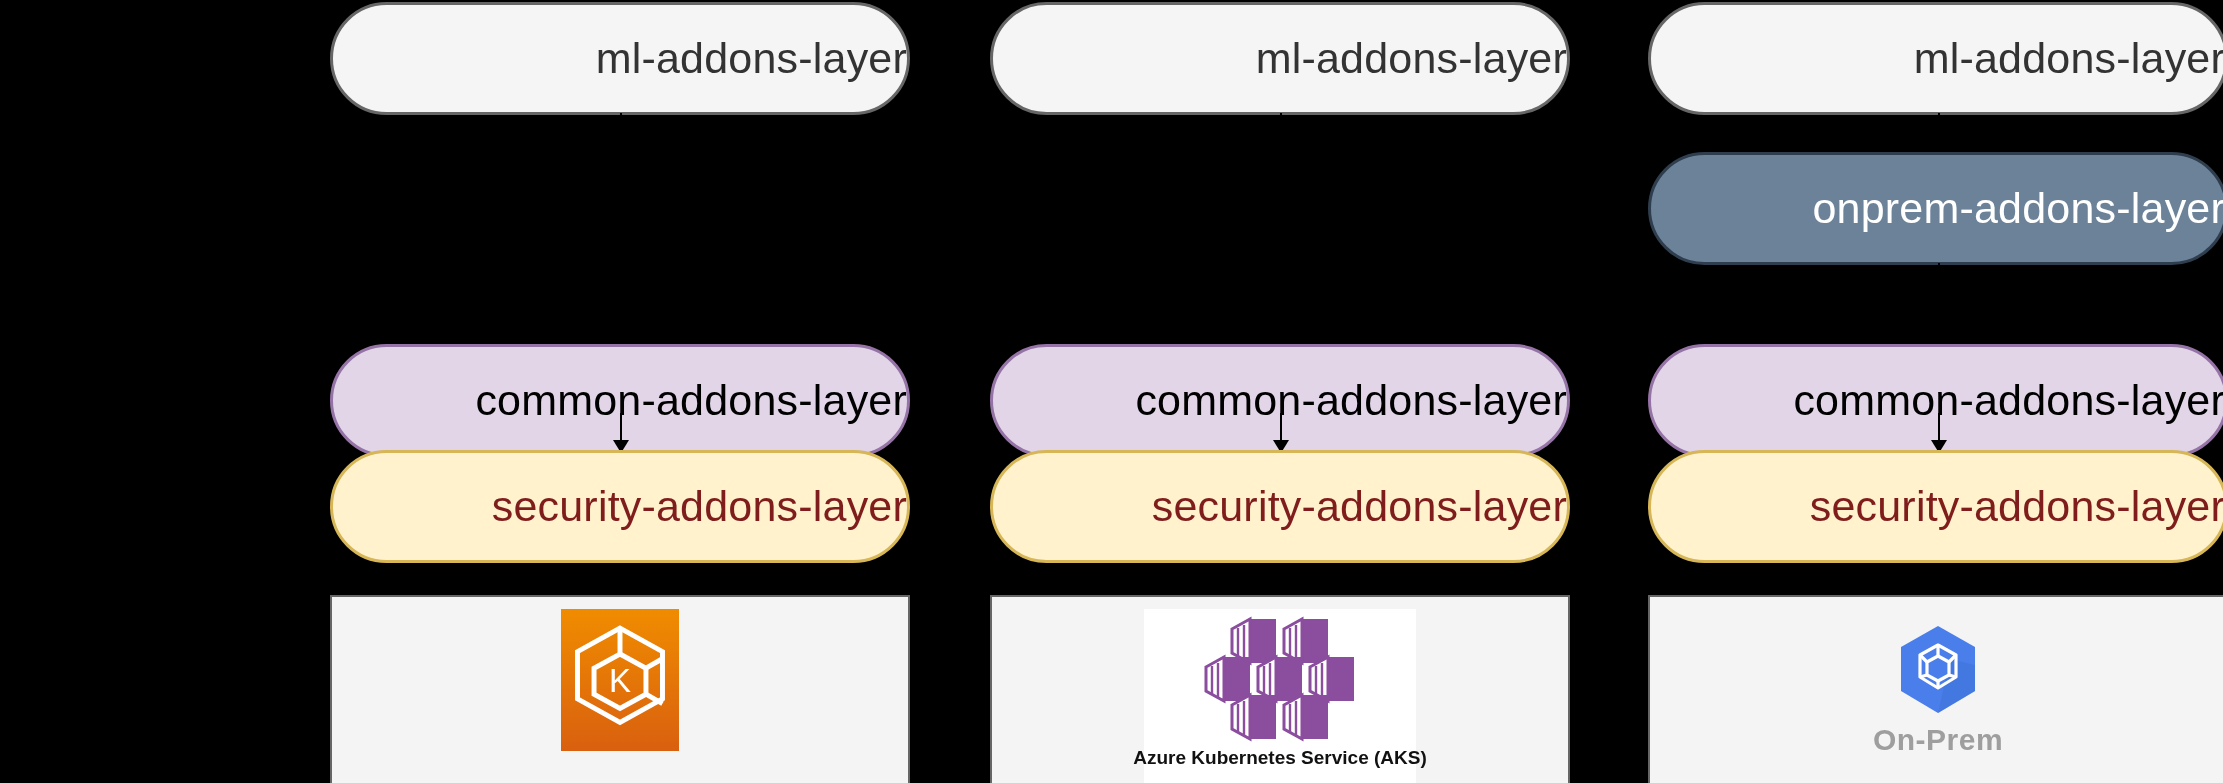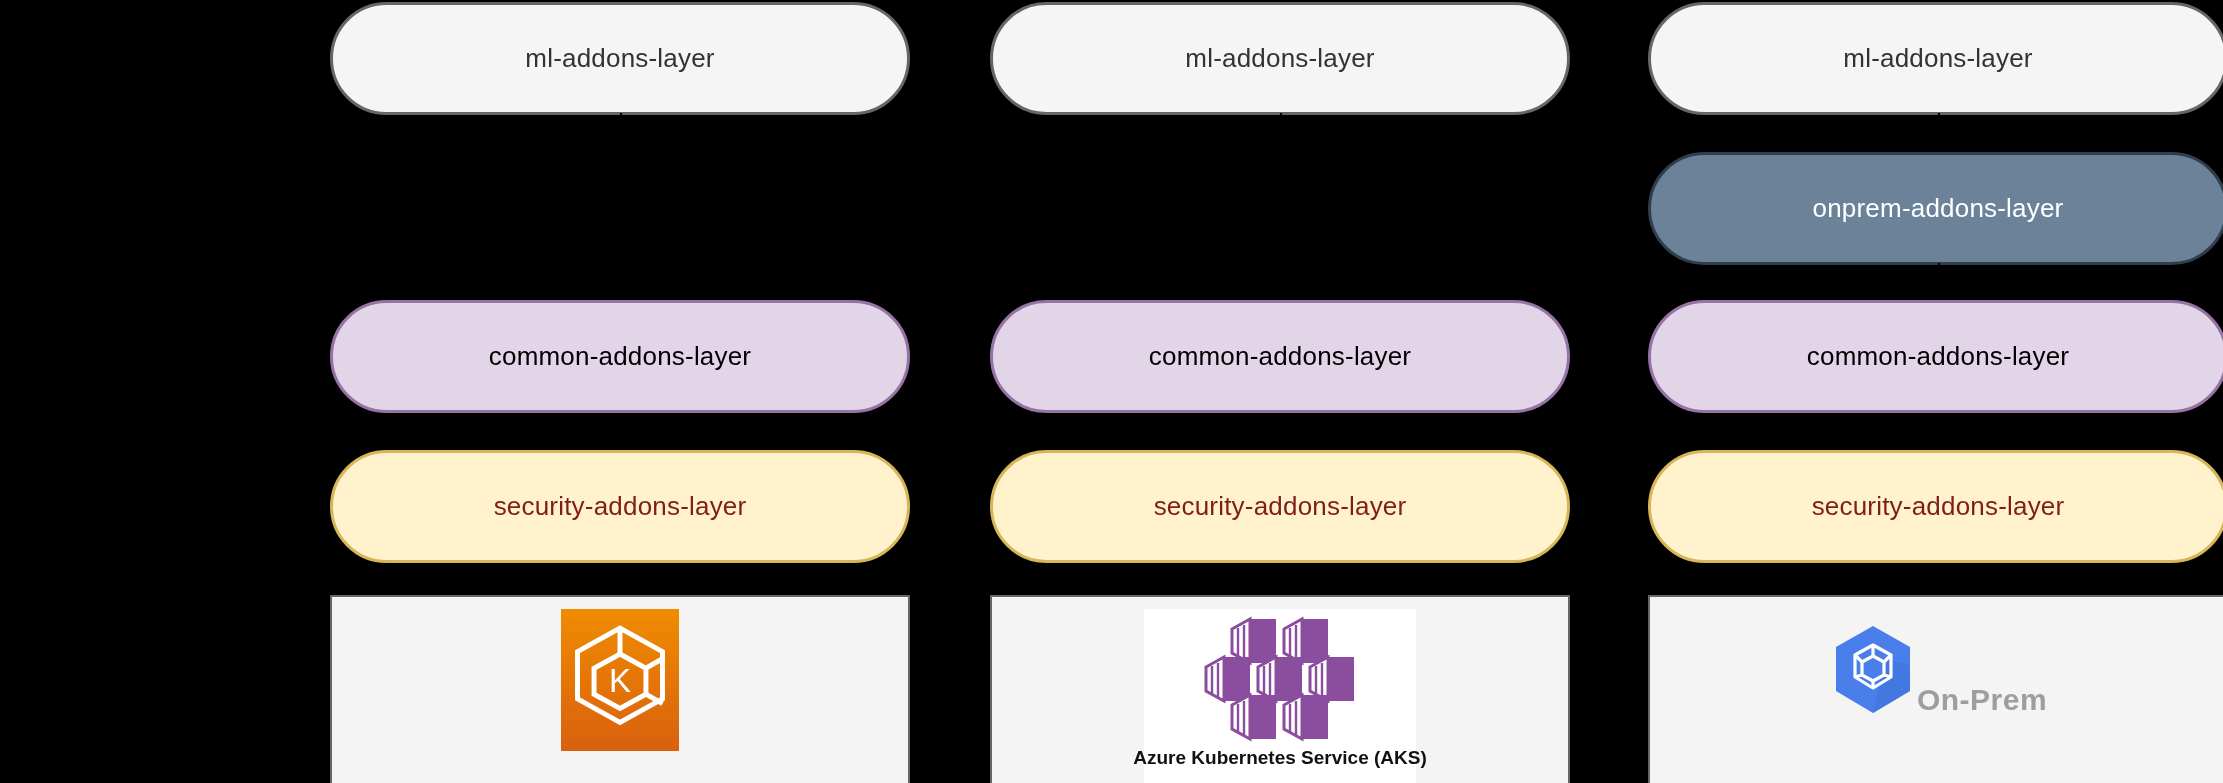--- a/index.html
+++ b/index.html
@@ -37,22 +37,22 @@
     position: absolute;
     left: 0;
     width: 580px;
     height: 113px;
     box-sizing: border-box;
     border-radius: 57px;
     border-width: 3px;
     border-style: solid;
     display: flex;
     align-items: center;
-    justify-content: center;
-    font-size: 26px;
+    justify-content: flex-end;
+    font-size: 43px;
     letter-spacing: 0.2px;
     box-shadow: 4px 5px 5px rgba(0,0,0,0.42);
   }
   .row-0 { top: 2px;   }
   .row-1 { top: 152px; }
   .row-2 { top: 300px; }
   .row-3 { top: 450px; }
 
   
   .pill.ml {
@@ -72,20 +72,21 @@
   }
   .pill.onprem {
     background: #6C8299;
     border-color: #2F3E4E;
     color: #FFFFFF;
   }
   .pill.common {
     background: #E1D5E7;
     border-color: #9673A6;
     color: #000000;
+    margin-top: 44px;
   }
   .pill.security {
     background: #FFF2CC;
     border-color: #D6B656;
     color: #7f1d1d;
   }
 
   
   .connector {
     position: absolute;
@@ -150,22 +151,22 @@
     font-size: 19px;
     font-weight: bold;
     color: #111111;
     margin-top: 2px;
     white-space: nowrap;
   }
 
   
   .onprem-wrap {
     display: flex;
-    flex-direction: row;
-    align-items: flex-end;
+    flex-direction: column;
+    align-items: center;
     justify-content: flex-start;
     padding-top: 14px;
   }
   .onprem-caption {
     font-size: 30px;
     font-weight: bold;
     color: #9E9E9E;
     margin-top: 6px;
     letter-spacing: 0.5px;
   }

